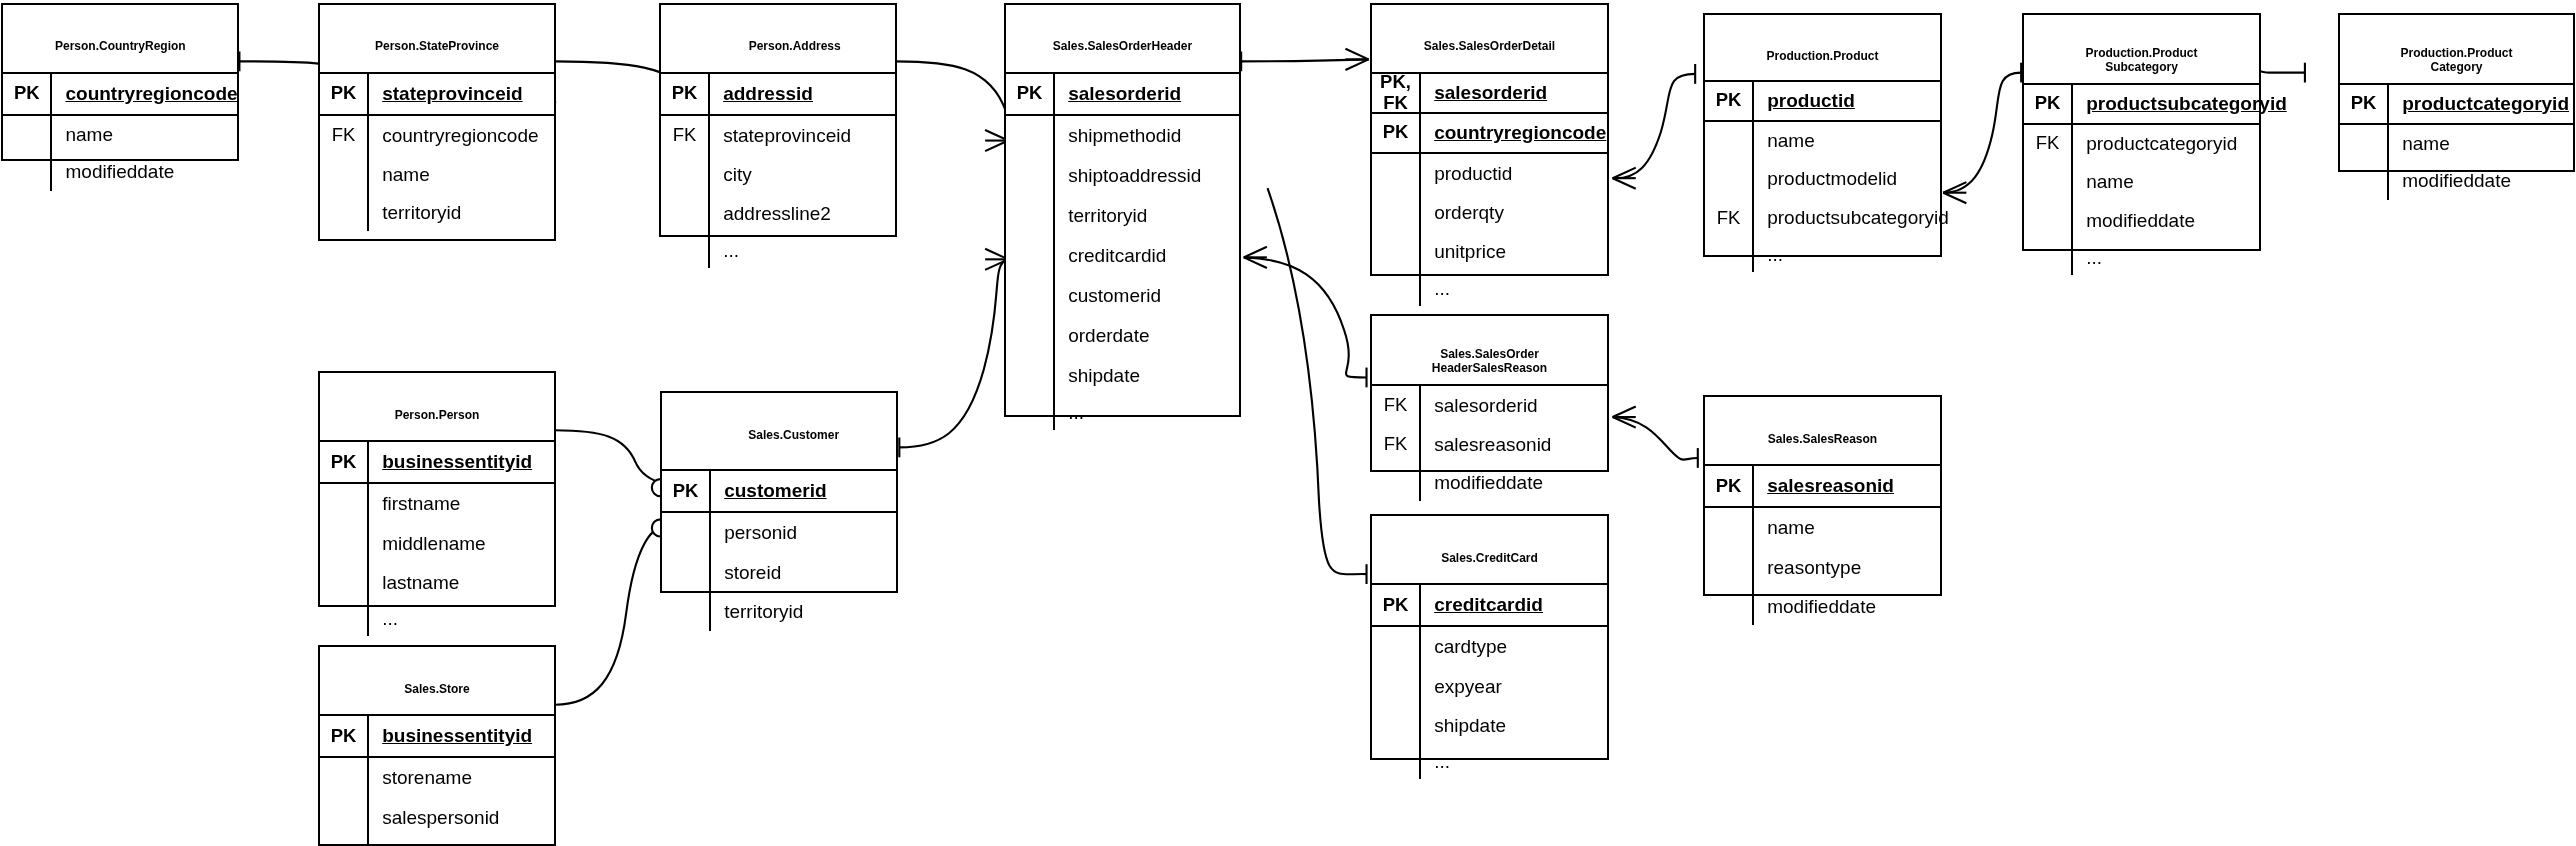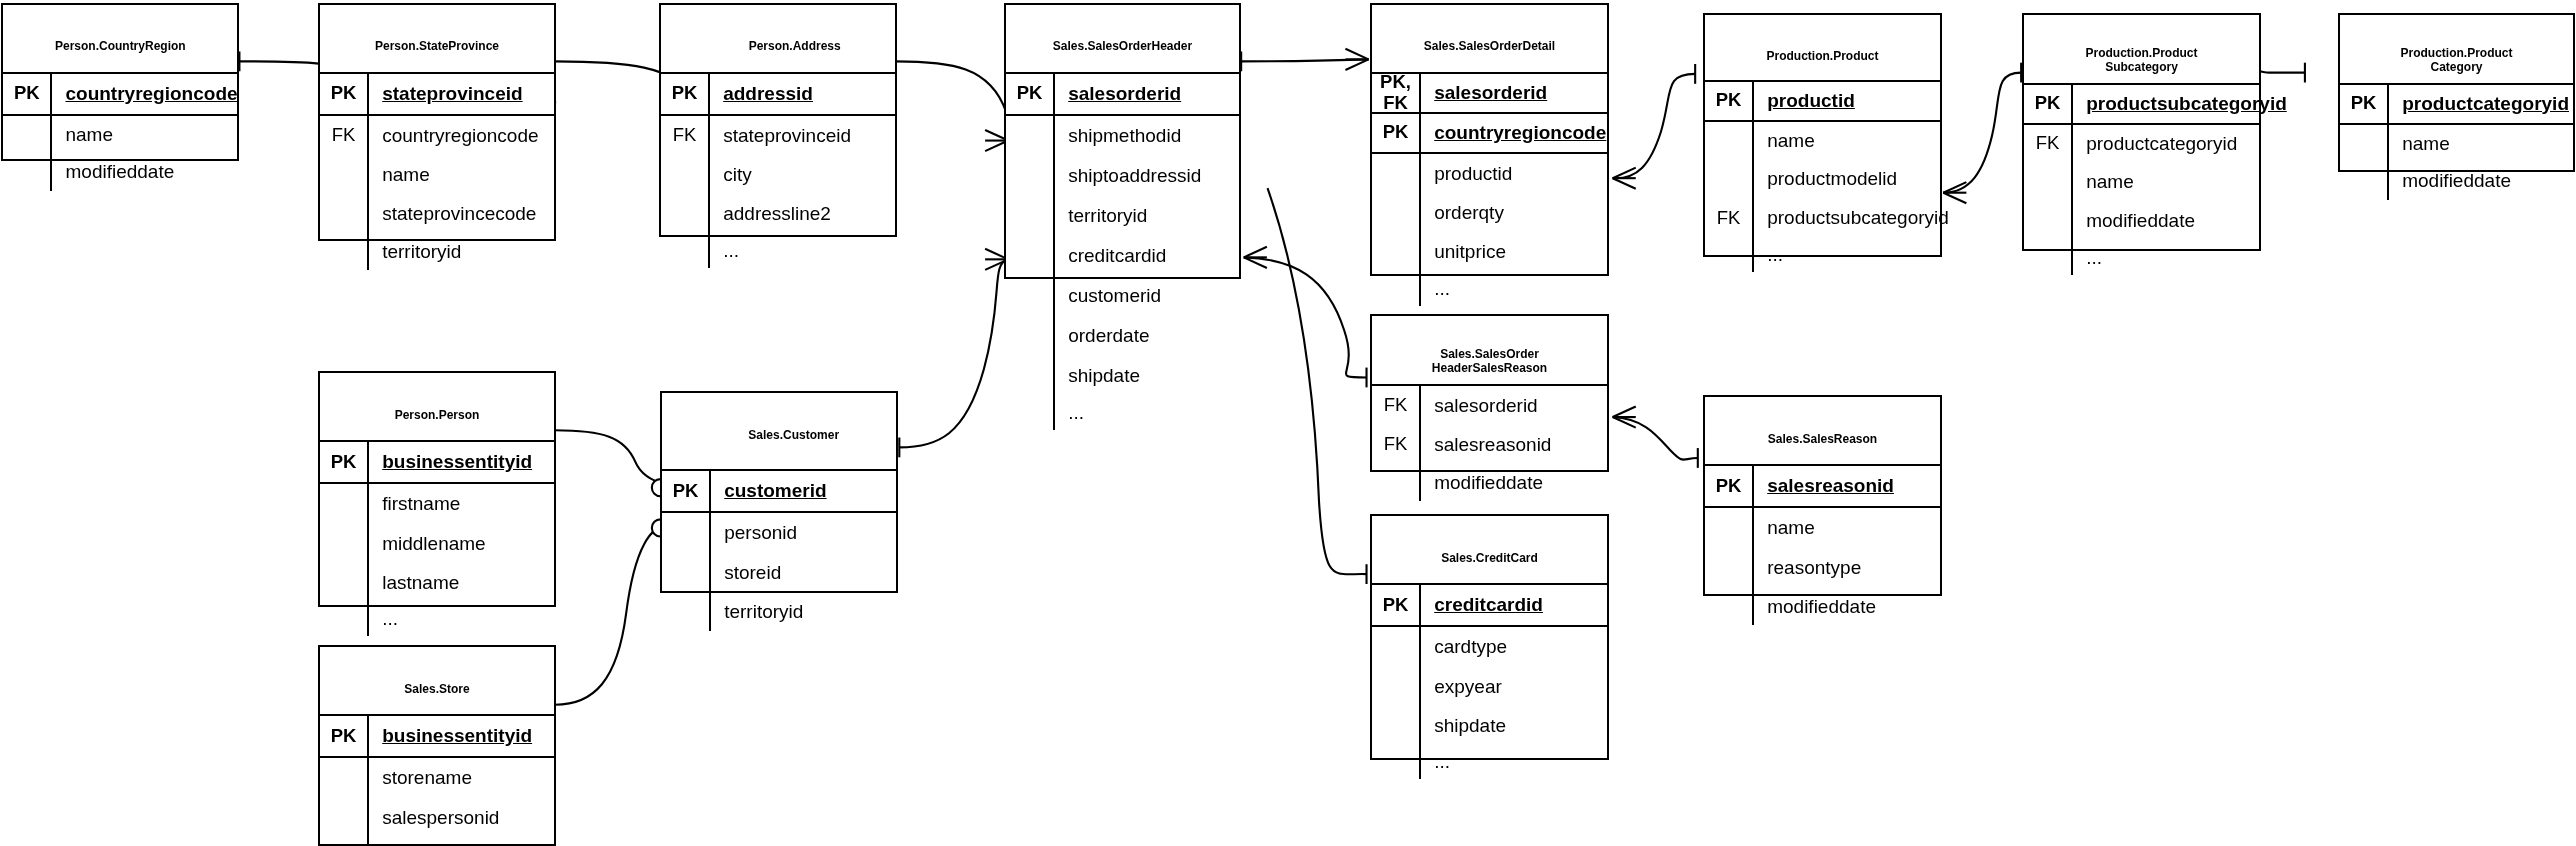--- a/index.html
+++ b/index.html
@@ -238,24 +238,20 @@
       </div>
       <div class="attr-group">
         <div class="attr-row" style="height:40px;">
           <div class="attr-key fk">FK</div>
           <div class="attr-name">countryregioncode</div>
         </div>
         <div class="attr-row" style="height:39px;">
           <div class="attr-key"></div>
           <div class="attr-name">name</div>
         </div>
-        <div class="attr-row" style="height:39px;">
-          <div class="attr-key"></div>
-          <div class="attr-name">stateprovincecode</div>
-        </div>
         <div class="attr-row" style="height:36px;">
           <div class="attr-key"></div>
           <div class="attr-name">territoryid</div>
         </div>
       </div>
     </div>
   </div>
 
   <div class="entity" style="left:659px; top:2.6px; width:238px; height:234px;">
     <div class="ent-title" style="height:41px;padding-left:40px;">Person.Address</div>
@@ -280,21 +276,21 @@
           <div class="attr-name">addressline2</div>
         </div>
         <div class="attr-row" style="height:34px;">
           <div class="attr-key"></div>
           <div class="attr-name">...</div>
         </div>
       </div>
     </div>
   </div>
 
-  <div class="entity" style="left:1004px; top:2.6px; width:237px; height:276px;">
+  <div class="entity" style="left:1004px; top:2.6px; width:237px; height:414px;">
     <div class="ent-title" style="height:41px;">Sales.SalesOrderHeader</div>
     <div class="ent-body" style="height:351px;">
       <div class="attr-group">
         <div class="attr-row" style="height:40px;">
           <div class="attr-key pk">PK</div>
           <div class="attr-name key-attr">salesorderid</div>
         </div>
       </div>
       <div class="attr-group">
         <div class="attr-row" style="height:40px;">

